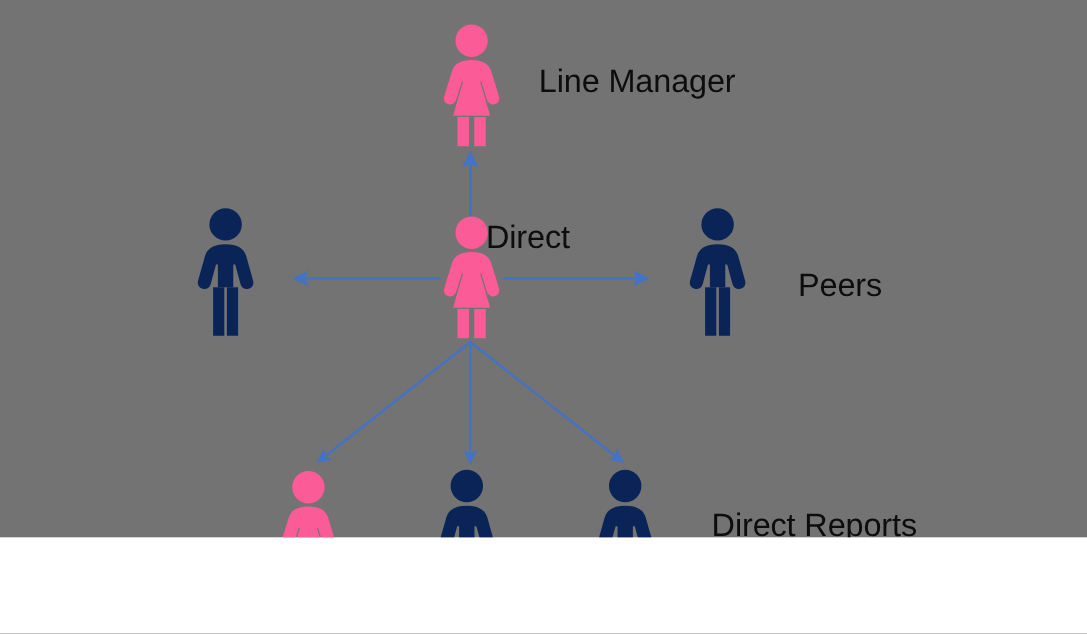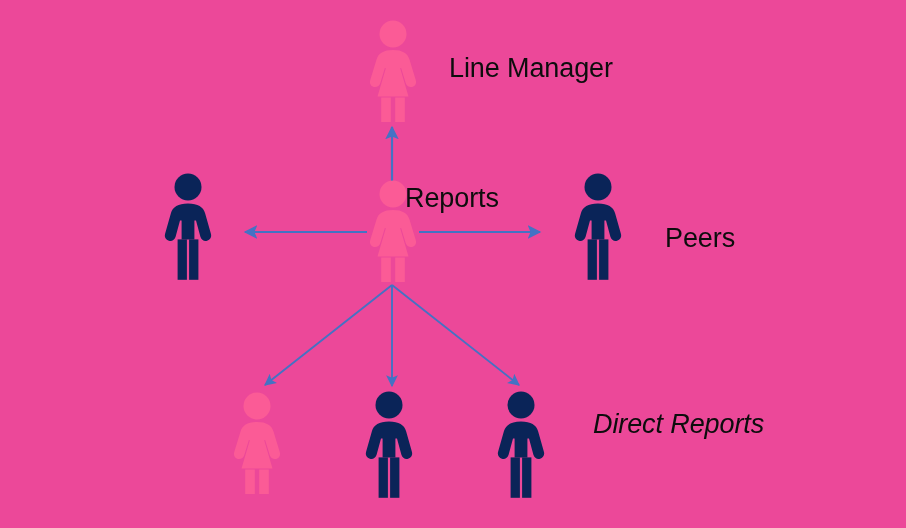--- a/index.html
+++ b/index.html
@@ -7,22 +7,22 @@
     margin: 0;
     padding: 0;
     background: #ffffff;
   }
   body {
     font-family: "Liberation Sans", sans-serif;
   }
   #canvas {
     position: relative;
     width: 906px;
-    height: 528px;
-    background: #ec4899;
+    height: 448px;
+    background: #737373;
     overflow: hidden;
   }
   .figure {
     position: absolute;
   }
   .figure svg { display: block; }
   .label {
     position: absolute;
     color: #0d0d0d;
     font-family: "Liberation Sans", sans-serif;
@@ -34,21 +34,21 @@
   #arrows {
     position: absolute;
     left: 0;
     top: 0;
     width: 906px;
     height: 528px;
   }
   .label-line-manager { left: 449px; top: 55px; }
   .label-manager      { left: 405px; top: 185px; }
   .label-peers        { left: 665px; top: 213px; margin-top: 12px; }
-  .label-direct       { left: 593px; top: 411px; font-style: italic; }
+  .label-direct       { left: 593px; top: 425px; }
 </style>
 </head>
 <body>
 
 <div id="canvas">
 
   <svg id="arrows" viewBox="0 0 906 528">
     <defs>
       <marker id="ah" markerWidth="7" markerHeight="7" refX="5.6" refY="3.5" orient="auto" markerUnits="strokeWidth">
         <path d="M0,0.4 L6.2,3.5 L0,6.6 L1.3,3.5 Z" fill="#4472c4"></path>
@@ -79,21 +79,21 @@
   <div class="label label-line-manager">Line Manager</div>
 
   <div class="figure" style="left:365px; top:178px;">
     <svg width="56" height="104" viewBox="0 0 56 104">
       <circle cx="28" cy="16" r="13.5" fill="#fb5b96"></circle>
       <path d="M28 32c-9.5 0-14.6 3.4-16.4 9.3L5.2 62.2c-1 3.3 .8 6 3.6 6.7 2.9 .7 5.6-.8 6.5-3.9l4.6-15.1 .9 .25-8.3 28.3h31l-8.3-28.3 .9-.25 4.6 15.1c.95 3.1 3.6 4.6 6.5 3.9 2.8-.7 4.6-3.4 3.6-6.7l-6.4-20.9C42.6 35.4 37.5 32 28 32z" fill="#fb5b96"></path>
       <rect x="16.2" y="79.5" width="9.6" height="24.5" fill="#fb5b96"></rect>
       <rect x="30.2" y="79.5" width="9.6" height="24.5" fill="#fb5b96"></rect>
     </svg>
   </div>
-  <div class="label label-manager">Reports</div>
+  <div class="label label-manager">Direct</div>
 
   <div class="figure" style="left:160px; top:172px;">
     <svg width="56" height="108" viewBox="0 0 56 108">
       <circle cx="28" cy="15" r="13.5" fill="#0a2458"></circle>
       <path d="M28 31.5c-10 0-15.3 3.6-17.1 9.7L5.1 61.8c-1 3.4 .9 6.2 3.8 6.9 3 .75 5.8-.85 6.7-4.05L20 48.5h1.6v18.9h12.8V48.5H36l4.4 16.15c.9 3.2 3.7 4.8 6.7 4.05 2.9-.7 4.8-3.5 3.8-6.9l-5.8-20.6C43.3 35.1 38 31.5 28 31.5z" fill="#0a2458"></path>
       <rect x="17.6" y="67.4" width="9.3" height="40.4" fill="#0a2458"></rect>
       <rect x="29.1" y="67.4" width="9.3" height="40.4" fill="#0a2458"></rect>
     </svg>
   </div>
 

